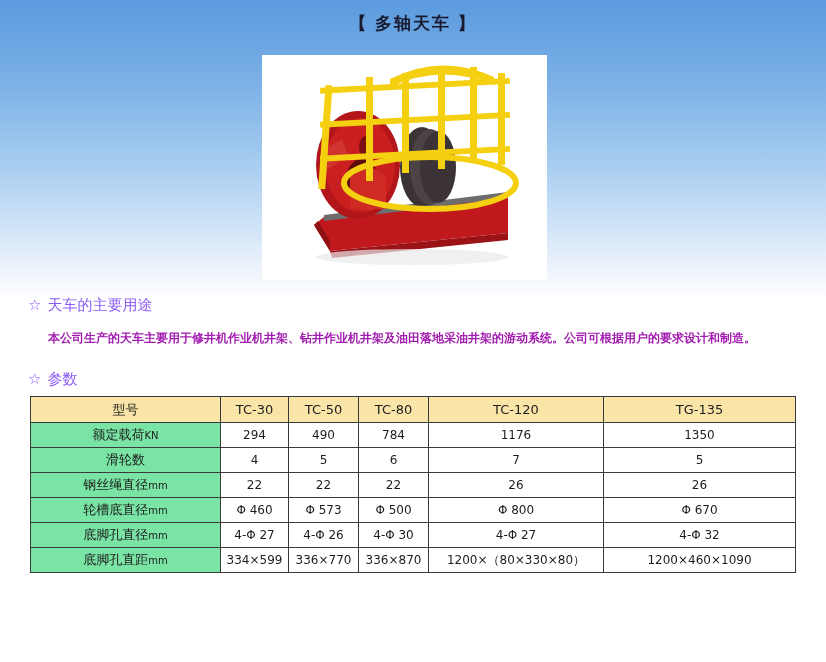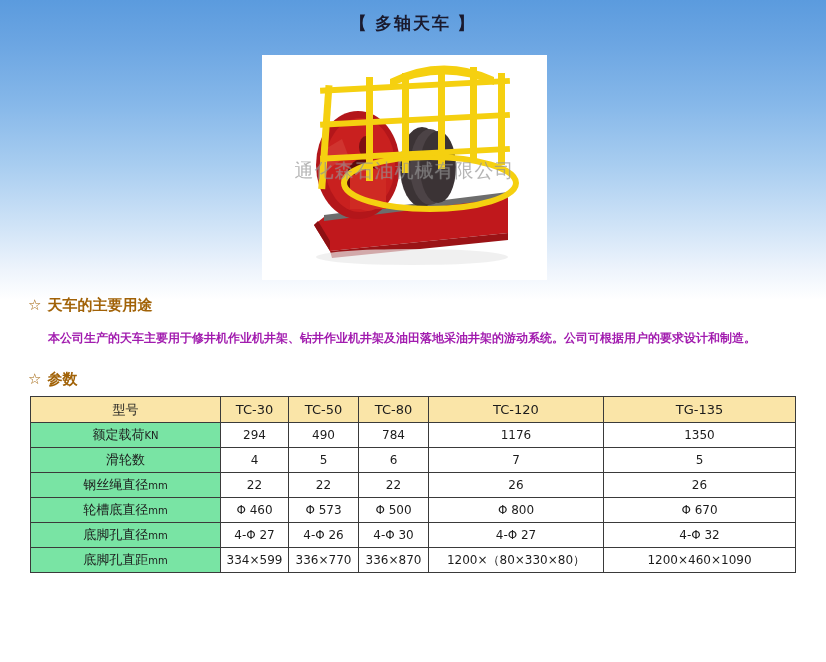--- a/index.html
+++ b/index.html
@@ -50,21 +50,21 @@
     position: absolute;
     left: 0; top: 12px;
     width: 826px;
     text-align: center;
   }
   #title-text {
     font-size: 17px;
     font-weight: bold;
     color: #1a1a2e;
     letter-spacing: 2px;
-    font-family: Liberation Serif, serif;
+    font-family: Liberation Sans, sans-serif;
   }
 
   
   #photo-frame {
     position: absolute;
     left: 262px; top: 55px;
     width: 285px;
     height: 225px;
     background: #ffffff;
     overflow: hidden;
@@ -88,22 +88,22 @@
     text-shadow: 0 0 1px rgba(255,255,255,0.35);
     white-space: nowrap;
     pointer-events: none;
     font-family: "DejaVu Sans", "Liberation Sans", sans-serif;
   }
 
   
   .section-heading {
     position: absolute;
     font-size: 15px;
-    font-weight: bold;
-    color: #a16207;
+    font-weight: normal;
+    color: #8b5cf6;
     white-space: nowrap;
   }
   .section-heading .star {
     font-size: 15px;
     margin-right: 6px;
   }
   #heading-usage { left: 28px; top: 296px; }
   #heading-params { left: 28px; top: 370px; }
 
   
@@ -209,21 +209,20 @@
         <rect x="208" y="12" width="7" height="96"></rect>
         <rect x="236" y="18" width="7" height="92"></rect>
         <rect x="58" y="28" width="190" height="6" transform="rotate(-3 150 31)"></rect>
         <rect x="58" y="62" width="190" height="6" transform="rotate(-3 150 65)"></rect>
         <rect x="58" y="96" width="190" height="6" transform="rotate(-3 150 99)"></rect>
         <path d="M128 24 Q180 -2 232 22 L232 30 Q180 8 128 32 Z"></path>
       </g>
 
       <ellipse cx="150" cy="202" rx="96" ry="8" fill="#e9e9e9" opacity="0.7"></ellipse>
     </svg>
-    <div id="photo-watermark">通化森石油机械有限公司</div>
   </div>
 
   <div class="section-heading" id="heading-usage">
     <span class="star">☆</span><span>天车的主要用途</span>
   </div>
 
   <div id="usage-paragraph">本公司生产的天车主要用于修井机作业机井架、钻井作业机井架及油田落地采油井架的游动系统。公司可根据用户的要求设计和制造。</div>
 
   <div class="section-heading" id="heading-params">
     <span class="star">☆</span><span>参数</span>

